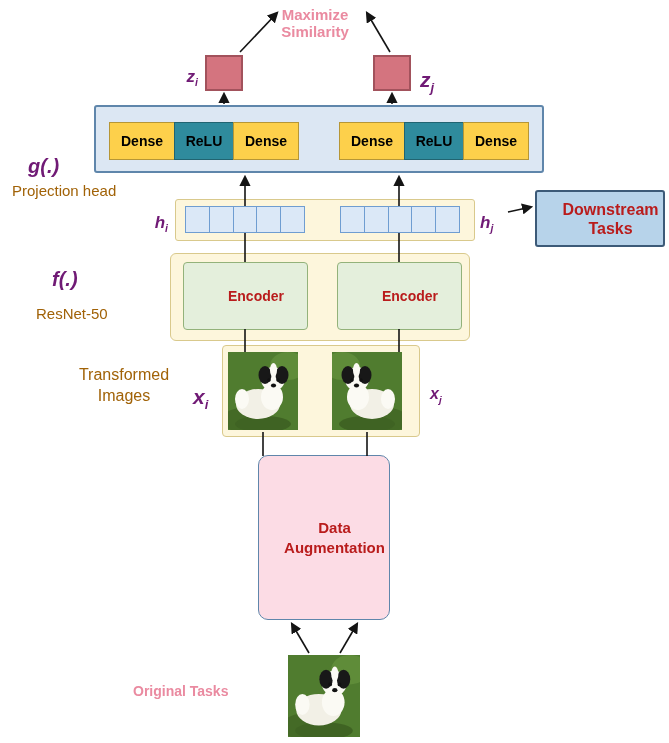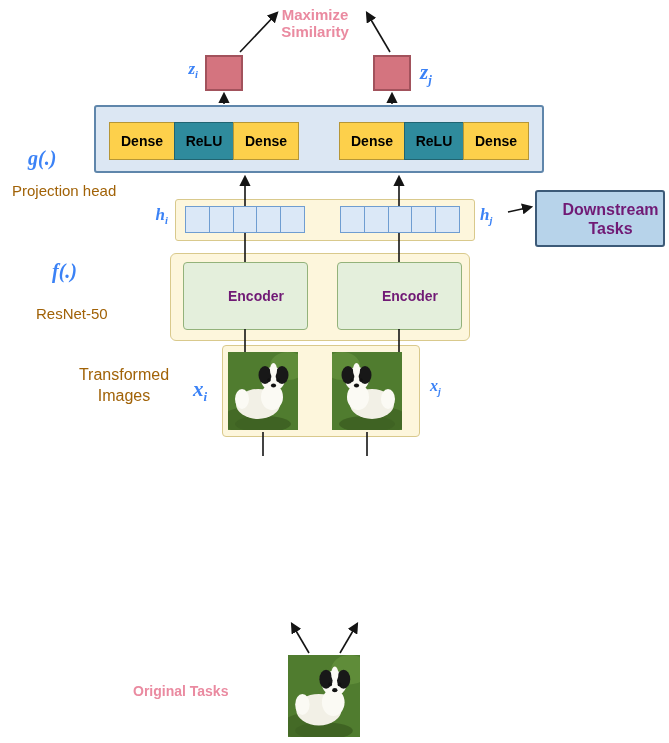--- a/index.html
+++ b/index.html
@@ -1,35 +1,35 @@
 <!DOCTYPE html>
 <html><head>
 <meta charset="utf-8">
 <style>
   * { margin:0; padding:0; box-sizing:border-box; }
   body { font-family:"Liberation Sans", sans-serif; background:#ffffff; }
   .canvas { position:relative; width:669px; height:743px; background:#ffffff; overflow:hidden; }
   .abs { position:absolute; }
   .overlay { position:absolute; left:0; top:0; pointer-events:none; z-index:50; }
-  .math { font-family:Liberation Serif, serif; font-style:italic; font-weight:bold; color:#3b82f6; }
+  .math { font-family:Liberation Sans, sans-serif; font-style:italic; font-weight:bold; color:#701a75;margin-top:8px; }
   .math sub { font-size:0.62em; font-style:italic; }
   .plabel { font-weight:normal; color:#a16207; }
   .pre { white-space:pre-line; }
   .pinktxt { font-weight:bold; }
   .block {
     display:flex; align-items:center; justify-content:center;
     font-weight:bold; font-size:14px; color:#000;
     border:1px solid rgba(0,0,0,0.28);
   }
   .vec { display:flex; }
   .cell { flex:1; border:1px solid #6f9dd1; background:#dbe8f7; }
   .cell + .cell { margin-left:-1px; }
   .centerbox {
     display:flex; align-items:center; justify-content:center;
-    text-align:center; font-weight:bold; color:#701a75;padding-left:21px;
+    text-align:center; font-weight:bold; color:#b91c1c;padding-left:21px;
   }
 </style>
 </head>
 <body>
 
 <div class="canvas">
 
   <div class="abs" style="left: 94px; top: 105px; width: 450px; height: 68px; border: 2px solid rgb(95, 134, 171); border-radius: 3px; background-color: rgb(220, 231, 243);">
     <div class="abs" style="left:13px;top:15px;height:38px;display:flex;">
       <div class="block" style="width: 66px; background-color: rgb(253, 208, 75);">Dense</div>
@@ -61,20 +61,22 @@
 
   <div class="abs pre centerbox" style="left: 535px; top: 190px; width: 130px; height: 57px; border: 2px solid rgb(60, 90, 120); border-radius: 3px; font-size: 16px; line-height: 19px; background-color: rgb(183, 211, 234);">Downstream
 Tasks</div>
 
   <div class="abs" style="left: 170px; top: 253px; width: 300px; height: 88px; border: 1px solid rgb(217, 201, 140); border-radius: 6px; background-color: rgb(253, 246, 220);"></div>
   <div class="abs centerbox" style="left: 183px; top: 262px; width: 125px; height: 68px; border: 1.5px solid rgb(147, 178, 122); border-radius: 4px; font-size: 14px; background-color: rgb(228, 239, 220);">Encoder</div>
   <div class="abs centerbox" style="left: 337px; top: 262px; width: 125px; height: 68px; border: 1.5px solid rgb(147, 178, 122); border-radius: 4px; font-size: 14px; background-color: rgb(228, 239, 220);">Encoder</div>
 
   <div class="abs" style="left: 222px; top: 345px; width: 198px; height: 92px; border: 1px solid rgb(217, 201, 140); border-radius: 4px; background-color: rgb(253, 246, 220);"></div>
 
+  <div class="abs pre centerbox" style="left: 258px; top: 455px; width: 132px; height: 165px; border: 1.5px solid rgb(95, 134, 171); border-radius: 10px; font-size: 15px; line-height: 20px; background-color: rgb(252, 220, 229);">Data
+Augmentation</div>
 
   <div class="abs" style="left: 205px; top: 55px; width: 38px; height: 36px; border: 2px solid rgb(162, 82, 92); background-color: rgb(212, 116, 127);"></div>
   <div class="abs" style="left: 373px; top: 55px; width: 38px; height: 36px; border: 2px solid rgb(162, 82, 92); background-color: rgb(212, 116, 127);"></div>
 
   <svg class="abs" style="left:228px;top:352px;" width="70" height="78">
     <defs>
       <symbol id="dog" viewBox="0 0 70 78" preserveAspectRatio="none">
         <rect width="70" height="78" fill="#507c2f"></rect>
         <ellipse cx="14" cy="68" rx="20" ry="12" fill="#446a26"></ellipse>
         <ellipse cx="60" cy="14" rx="18" ry="14" fill="#5f8c39"></ellipse>

